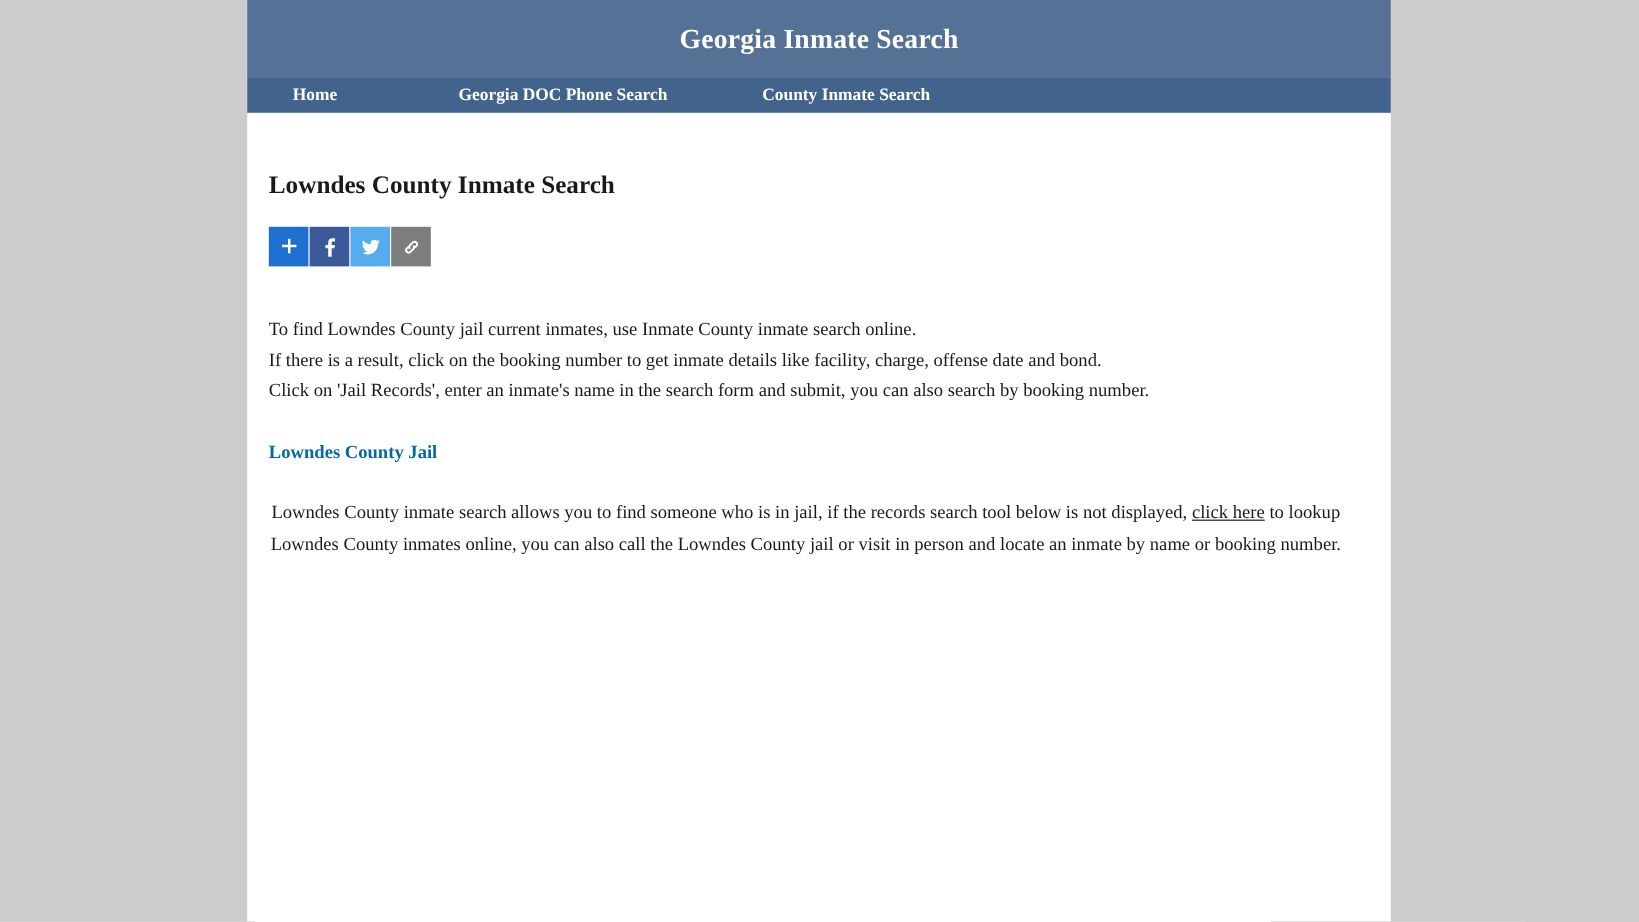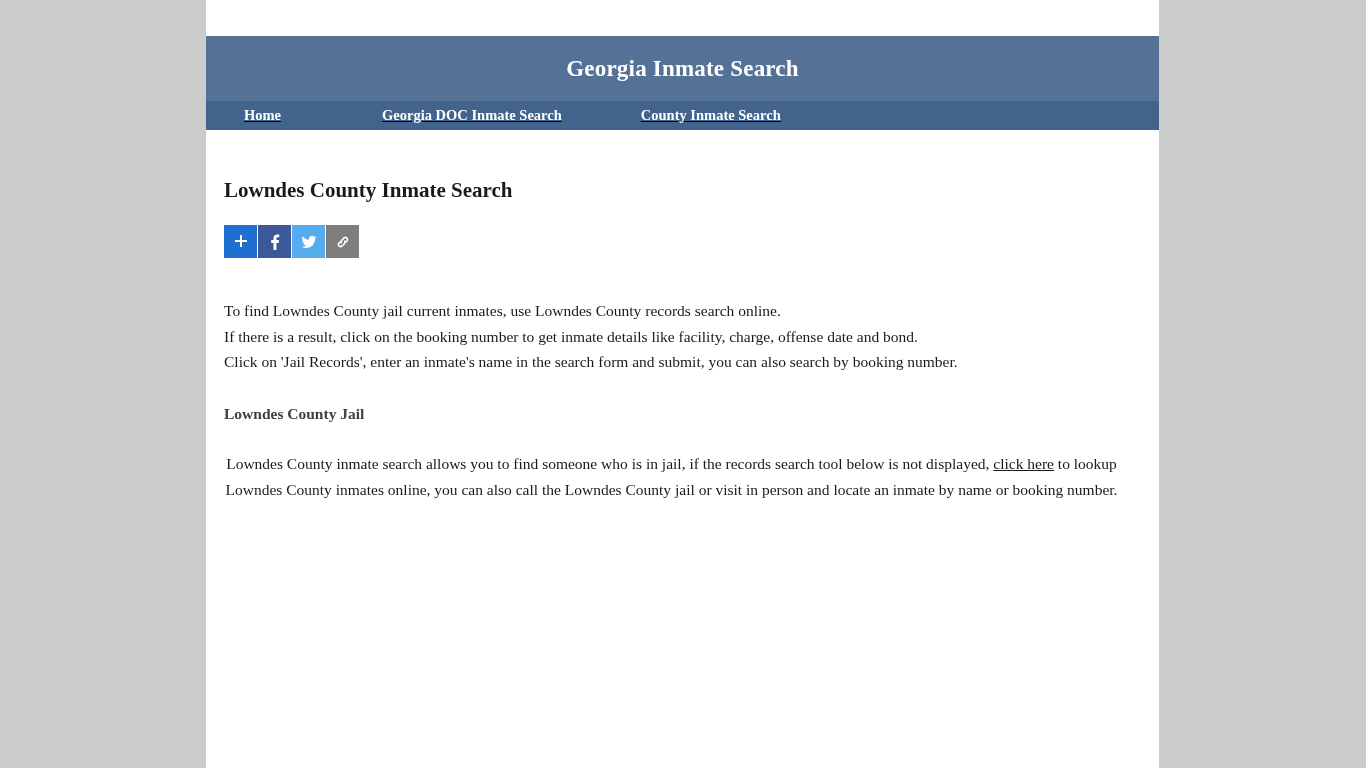--- a/index.html
+++ b/index.html
@@ -23,36 +23,34 @@
     width: 953px;
     min-height: 768px;
     background: #ffffff;
   }
   .masthead {
     background: #557196;
     height: 65px;
     display: flex;
     align-items: center;
     justify-content: center;
-    margin-top: 36px;
   }
   .site-title {
     color: #ffffff;
     font-size: 23px;
     font-weight: bold;
     font-family: "Liberation Serif", serif;
     letter-spacing: 0.2px;
   }
   .navbar {
     background: #42648c;
     height: 29px;
     display: flex;
     align-items: center;
     padding-left: 38px;
-    text-decoration: underline;
   }
   .nav-item {
     color: #ffffff;
     font-size: 14.5px;
     font-family: "Liberation Serif", serif;
     font-weight: bold;
     text-decoration: none;
     white-space: nowrap;
   }
   .nav-item.home { margin-right: 101px; }
@@ -92,21 +90,21 @@
     margin-top: 40px;
     font-size: 15.5px;
     line-height: 25.6px;
     color: #1a1a1a;
   }
   .body-block .line { white-space: nowrap; }
   .jail-block {
     margin-top: 26px;
     font-size: 15.5px;
     line-height: 26px;
-    color: #404040;
+    color: #0369a1;
   }
   .jail-name { font-weight: bold; }
   .para {
     margin-top: 24px;
     font-size: 15.5px;
     line-height: 26px;
     color: #1a1a1a;
     max-width: 910px;
     text-align: center;
   }
@@ -120,21 +118,21 @@
 
 <div id="page">
   <div class="site">
 
     <div class="masthead">
       <div class="site-title">Georgia Inmate Search</div>
     </div>
 
     <div class="navbar">
       <a class="nav-item home" href="#">Home</a>
-      <a class="nav-item doc" href="#">Georgia DOC Inmate Search</a>
+      <a class="nav-item doc" href="#">Georgia DOC Phone Search</a>
       <a class="nav-item county" href="#">County Inmate Search</a>
     </div>
 
     <div class="content">
 
       <h1 class="page-title">Lowndes County Inmate Search</h1>
 
       <div class="share-row">
         <div class="share-btn share-addthis">
           <svg width="18" height="18" viewBox="0 0 18 18" aria-hidden="true">
@@ -152,21 +150,21 @@
           </svg>
         </div>
         <div class="share-btn share-link">
           <svg width="18" height="18" viewBox="0 0 18 18" aria-hidden="true">
             <path d="M7.1 10.9a2.9 2.9 0 0 1 0-4.1l2.3-2.3a2.9 2.9 0 0 1 4.1 4.1l-1.2 1.2-1.1-1.1 1.2-1.2a1.35 1.35 0 0 0-1.9-1.9l-2.3 2.3a1.35 1.35 0 0 0 0 1.9zM10.9 7.1a2.9 2.9 0 0 1 0 4.1l-2.3 2.3a2.9 2.9 0 0 1-4.1-4.1l1.2-1.2 1.1 1.1-1.2 1.2a1.35 1.35 0 0 0 1.9 1.9l2.3-2.3a1.35 1.35 0 0 0 0-1.9z" fill="#ffffff"></path>
           </svg>
         </div>
       </div>
 
       <div class="body-block">
-        <div class="line">To find Lowndes County jail current inmates, use Lowndes County records search online.</div>
+        <div class="line">To find Lowndes County jail current inmates, use Inmate County inmate search online.</div>
         <div class="line">If there is a result, click on the booking number to get inmate details like facility, charge, offense date and bond.</div>
         <div class="line">Click on 'Jail Records', enter an inmate's name in the search form and submit, you can also search by booking number.</div>
       </div>
 
       <div class="jail-block">
         <div class="jail-name">Lowndes County Jail</div>
       </div>
 
       <div class="para">
         <span>Lowndes County inmate search allows you to find someone who is in jail, if the records search tool below is not displayed, </span><a href="#">click here</a><span> to lookup Lowndes County inmates online, you can also call the Lowndes County jail or visit in person and locate an inmate by name or booking number.</span>

